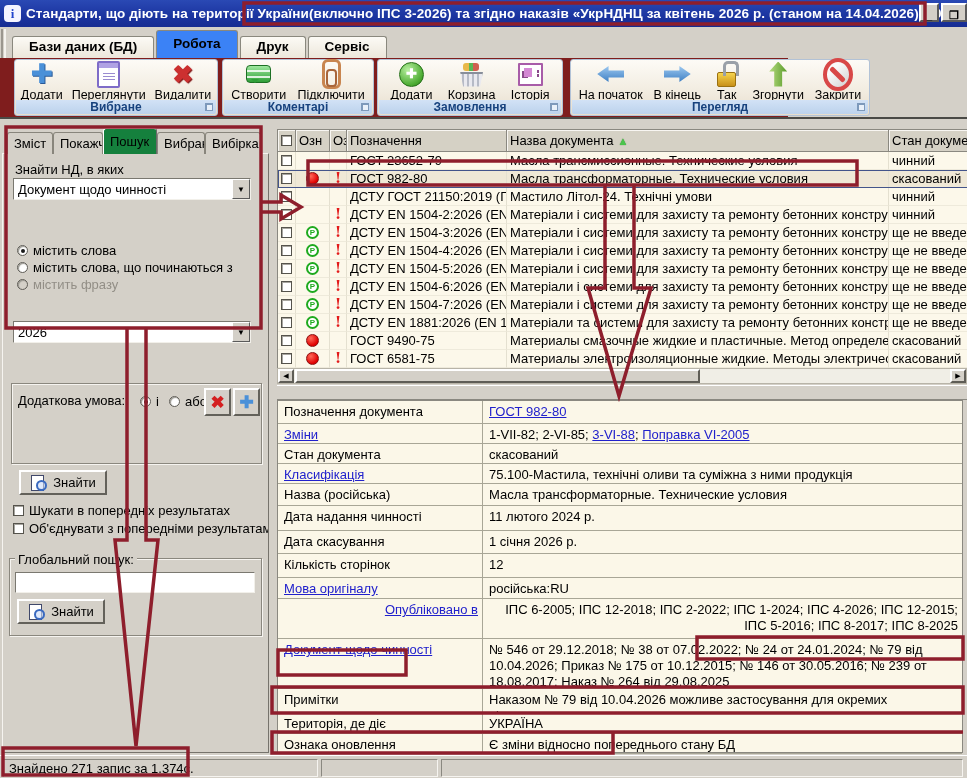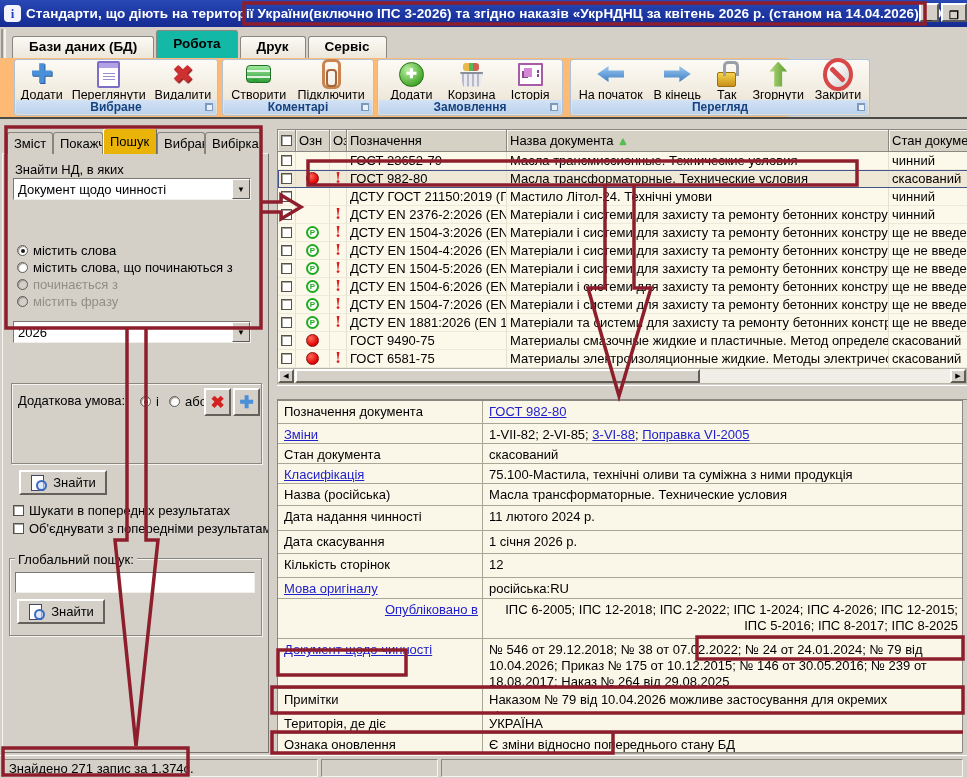--- a/index.html
+++ b/index.html
@@ -19,24 +19,24 @@
   .wbtn.max { width:26px; }
 
   
   .tabrow { position:absolute; left:0; top:27px; width:967px; height:31px; background:#d4d0c8; }
   .frame-left { position:absolute; left:1px; top:29px; width:5px; height:88px;
     border-left:2px solid #9a968e; border-right:2px solid #f4f2ee; }
   .rtabs { position:absolute; left:12px; bottom:0; display:flex; align-items:flex-end; }
   .rtab { height:22px; padding:2px 16px 0; background:linear-gradient(#fcfaf5,#ece7db);
     border:1px solid #8a887e; border-bottom:none; border-radius:3px 3px 0 0; margin-right:2px;
     font-weight:bold; font-size:13.5px; }
-  .rtab.active { height:28px; padding-top:5px; background:#14b8a6; position:relative; z-index:2; }
-
-  
-  .ribbon { position:absolute; left:0; top:58px; width:788px; height:60px; background:#fdba74; }
+  .rtab.active { height:28px; padding-top:5px; background:#3b82f6; position:relative; z-index:2; }
+
+  
+  .ribbon { position:absolute; left:0; top:58px; width:788px; height:60px; background:#7f1d1d; }
   .ribbon-sep { position:absolute; left:0; top:117px; width:967px; height:2px; background:#4a4a46; }
   .rgroup { position:absolute; top:1px; height:57px; border:1px solid #b2c2d6; border-radius:3px;
     background:linear-gradient(#fdfbf6,#f1ebdf 60%,#e7ddcb); }
   .rgroup .btns { display:flex; justify-content:space-evenly; align-items:flex-end; height:42px; padding-top:2px; }
   .rbtn { display:flex; flex-direction:column; align-items:center; font-size:12.5px; line-height:13px; padding:0 3px; }
   .rcaption { position:absolute; left:1px; right:1px; bottom:1px; height:14px;
     background:linear-gradient(#d2e2f6,#bcd2ec); color:#17427e; font-weight:bold; font-size:12px;
     display:flex; align-items:center; justify-content:center; border-radius:0 0 2px 2px; }
   .launcher { position:absolute; right:3px; bottom:3px; width:8px; height:8px; border:1px solid #7d99bb;
     border-top-width:2px; border-left-width:2px; background:#e8f0fa; }
@@ -75,21 +75,21 @@
     clip-path:polygon(50% 0,100% 40%,72% 40%,72% 100%,28% 100%,28% 40%,0 40%); }
   .ic-no-entry::before { content:""; width:25px; height:25px; border-radius:50%; border:4px solid #d84848;
     background:linear-gradient(135deg,#fafafa 30%,#d0d0d0); }
   .ic-no-entry::after { content:""; position:absolute; width:19px; height:5px; background:#d84848; transform:rotate(45deg); border-radius:2px; }
 
   
   .sidebar { position:absolute; left:0; top:122px; width:271px; height:633px; background:#d4d0c8; }
   .stabs { position:absolute; left:7px; top:6px; display:flex; align-items:flex-end; z-index:2; }
   .stab { height:22px; padding:3px 6px 0; border:1px solid #88857c; border-bottom:none; border-radius:3px 3px 0 0;
     background:#d4d0c8; font-size:13px; white-space:nowrap; overflow:hidden; }
-  .stab.active { height:26px; padding-top:5px; background:#eab308; border-color:#fff #6a6a6a #d7d3cb #fff; position:relative; }
+  .stab.active { height:26px; padding-top:5px; background:#15803d; border-color:#fff #6a6a6a #d7d3cb #fff; position:relative; }
   .spage { position:absolute; left:2px; top:31px; width:267px; height:600px;
     border:1px solid; border-color:#f6f4f0 #76736c #76736c #f6f4f0; background:#d4d0c8; }
   .slabel { position:absolute; left:12px; top:8px; }
   .combo { position:absolute; height:22px; background:#fff; border:1px solid; border-color:#7a7870 #f2f0ea #f2f0ea #7a7870;
     display:flex; align-items:center; }
   .combo .val { flex:1; padding-left:4px; white-space:nowrap; overflow:hidden; }
   .combo .drop { width:18px; height:20px; background:#d4d0c8; border:1px solid; border-color:#fff #5a5a5a #5a5a5a #fff;
     display:flex; align-items:center; justify-content:center; font-size:8px; }
   .radios { position:absolute; left:14px; top:88px; }
   .rrow { display:flex; align-items:center; height:17px; gap:5px; }
@@ -269,24 +269,20 @@
         <div class="rrow">
           <span class="radio checked"></span>
           <span>містить слова</span>
         </div>
         <div class="rrow">
           <span class="radio"></span>
           <span>містить слова, що починаються з</span>
         </div>
         <div class="rrow disabled">
           <span class="radio disabled"></span>
-          <span>починається з</span>
-        </div>
-        <div class="rrow disabled">
-          <span class="radio disabled"></span>
           <span>містить фразу</span>
         </div>
       </div>
     <div class="combo" style="left:10px; top:167px; width:238px;">
       <span class="val">2026</span>
       <span class="drop">▼</span>
     </div>
 
     <div class="groupbox" style="left:8px; top:229px; width:251px; height:81px;">
       <div style="position:absolute; left:6px; top:9px;">Додаткова умова:</div>
@@ -390,21 +386,21 @@
         <div class="c" style="width: 79px;">чинний</div>
       </div>
       <div class="grow">
         <div class="c cb-cell" style="width: 18px;">
           <span class="cbx"></span>
         </div>
         <div class="c cb-cell" style="width: 34px;"></div>
         <div class="c cb-cell" style="width: 17px;">
           <span class="warn">!</span>
         </div>
-        <div class="c" style="width: 160px;">ДСТУ EN 2376-2:2026 (EN</div>
+        <div class="c" style="width: 160px;">ДСТУ EN 1504-2:2026 (EN</div>
         <div class="c" style="width: 382px;">Матеріали і системи для захисту та ремонту бетонних конструкцій. В</div>
         <div class="c" style="width: 79px;">чинний</div>
       </div>
       <div class="grow">
         <div class="c cb-cell" style="width: 18px;">
           <span class="cbx"></span>
         </div>
         <div class="c cb-cell" style="width: 34px;">
           <span class="mark-p">P</span>
         </div>

